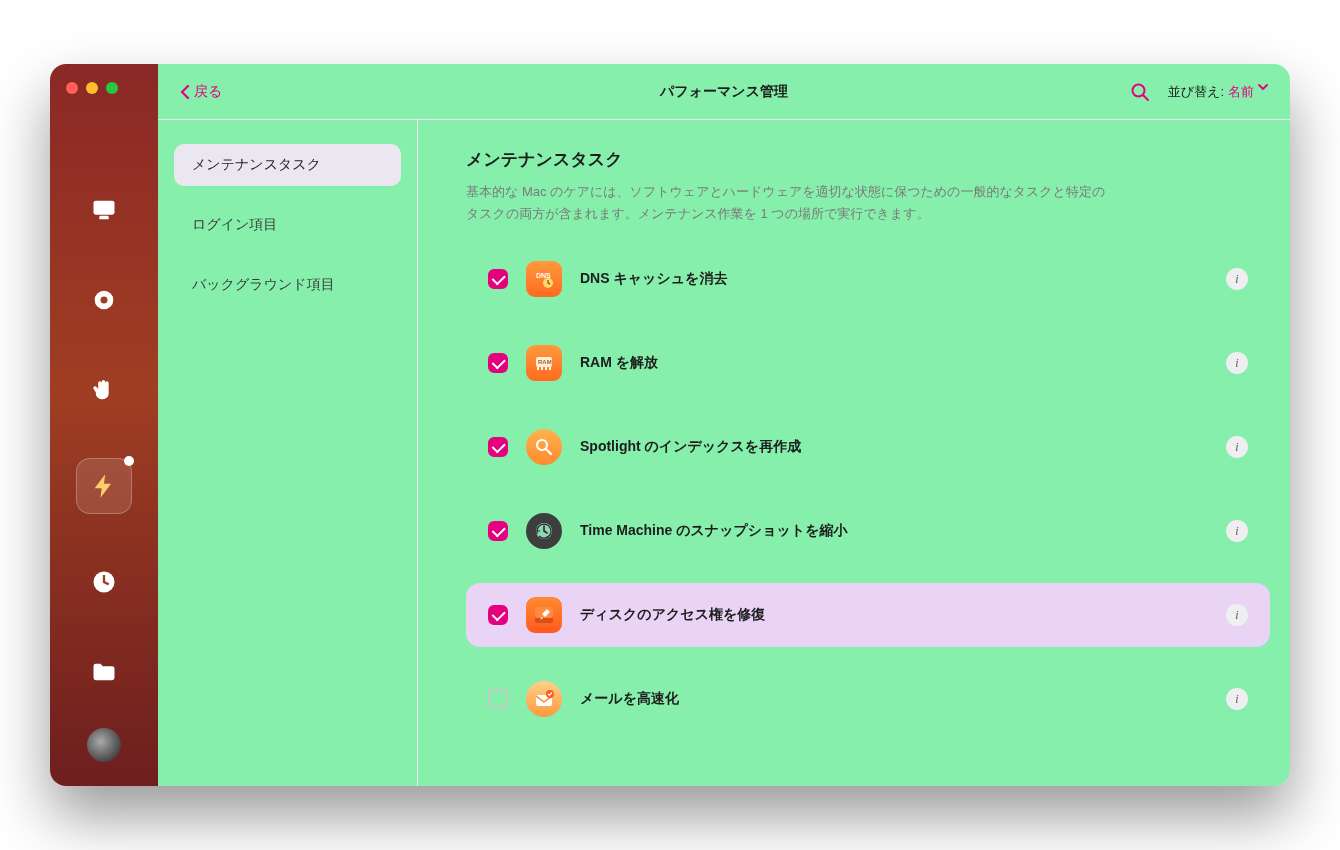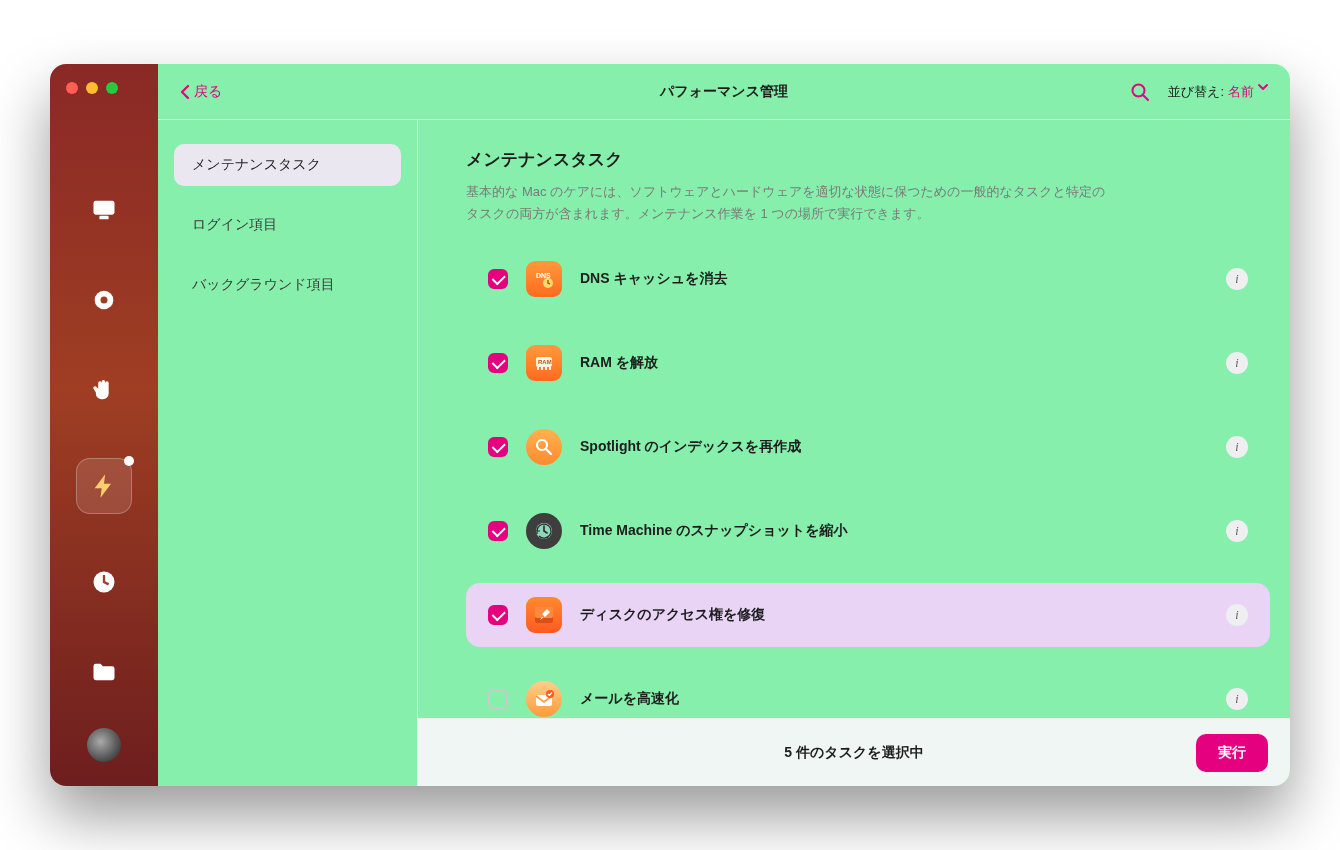--- a/index.html
+++ b/index.html
@@ -225,19 +225,15 @@
                   <path d="M16 7l1.3 1.3L20 5.5" stroke="#fff" stroke-width="1.4" fill="none"></path>
                 </svg>
               </div>
             <div class="tname">メールを高速化</div>
             <div class="info">i</div>
           </div>
 
         </div>
       </div>
 
-      <div class="footer">
-        <div class="footer-lbl">5 件のタスクを選択中</div>
-        <button class="run">実行</button>
-      </div>
     </div>
   </div>
 </div>
 
 </body></html>

